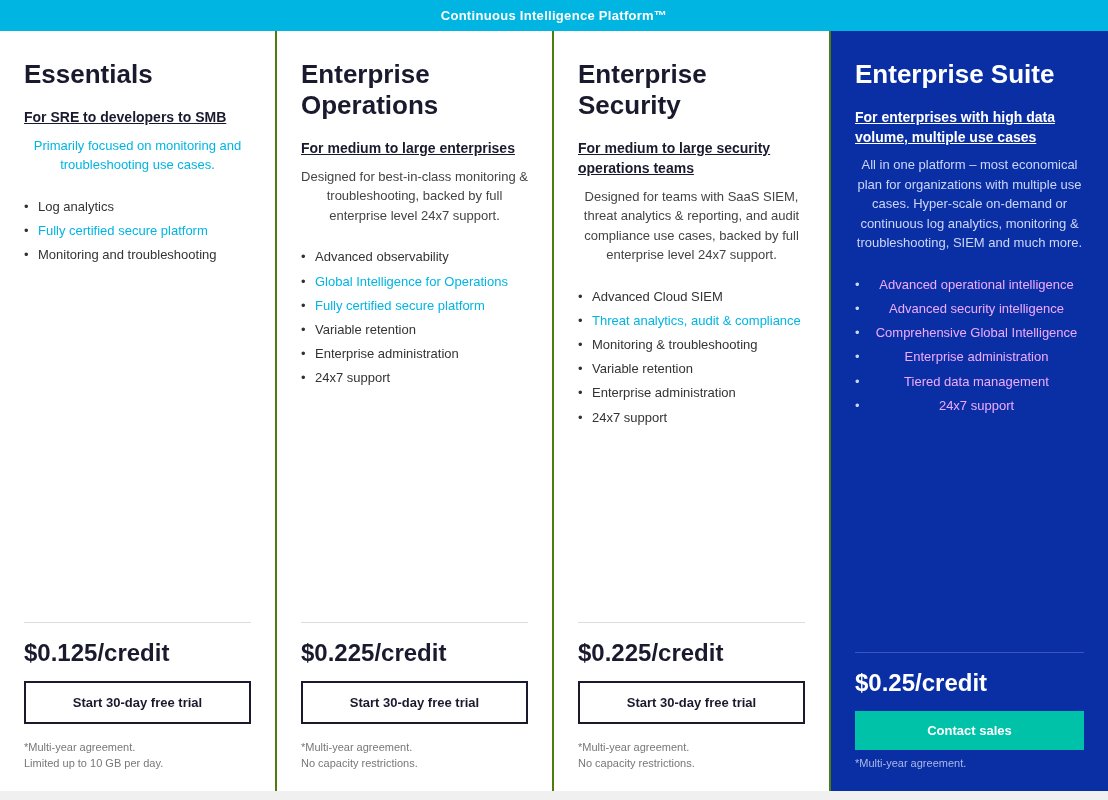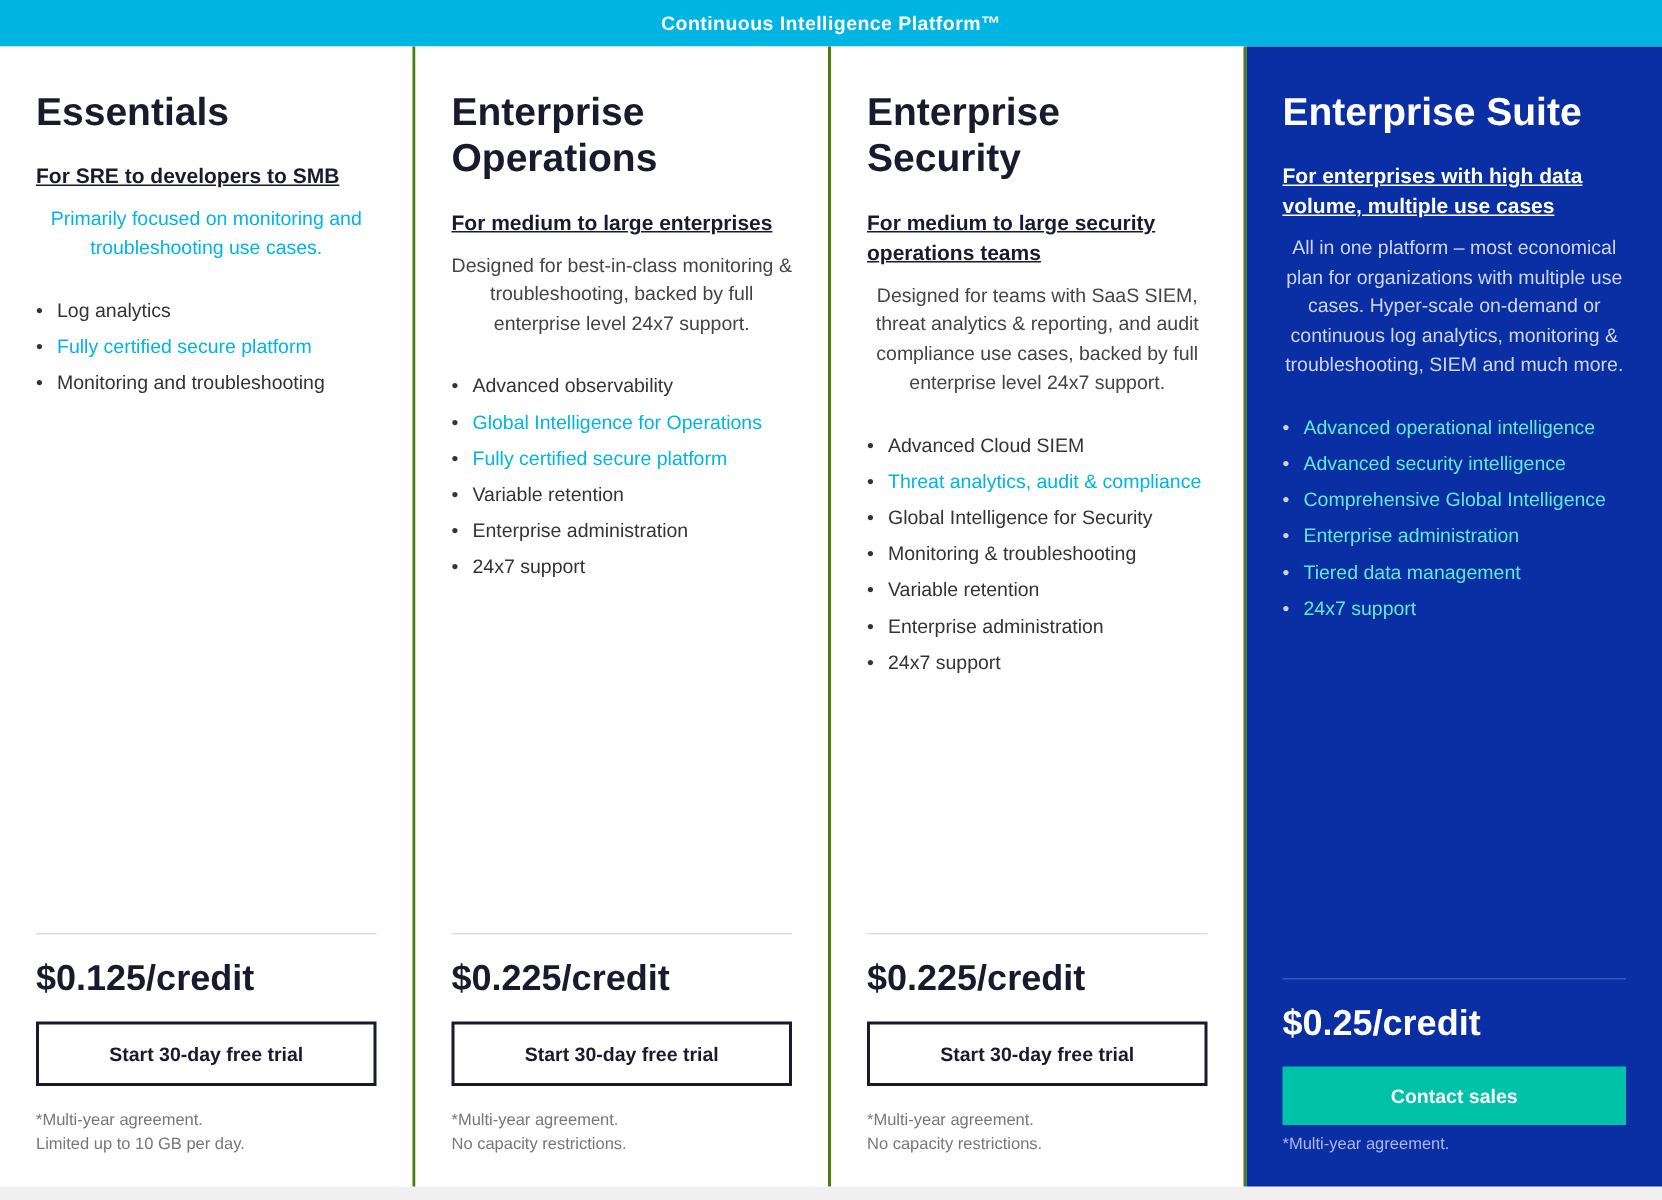--- a/index.html
+++ b/index.html
@@ -88,21 +88,22 @@
       position: relative;
       line-height: 1.4;
     }
     .features-list li::before {
       content: "•";
       position: absolute;
       left: 0;
       color: #333;
     }
     .plan-col:last-child .features-list li {
-      color: #5eead4;
+      color: #f0abfc;
+      text-align: center;
     }
     .plan-col:last-child .features-list li::before {
       color: #ccd6f6;
     }
     .feature-highlight {
       color: #00b5e2 !important;
     }
     .divider {
       border: none;
       border-top: 1px solid #ddd;
@@ -202,21 +203,20 @@
         <div class="footnote" style="white-space: pre-line;">*Multi-year agreement.
 No capacity restrictions.</div>
       </div>
       <div class="plan-col">
         <div class="plan-title">Enterprise Security</div>
         <div class="plan-subtitle">For medium to large security operations teams</div>
         <div class="plan-description">Designed for teams with SaaS SIEM, threat analytics &amp; reporting, and audit compliance use cases, backed by full enterprise level 24x7 support.</div>
         <ul class="features-list">
           <li>Advanced Cloud SIEM</li>
           <li class="feature-highlight">Threat analytics, audit &amp; compliance</li>
-          <li>Global Intelligence for Security</li>
           <li>Monitoring &amp; troubleshooting</li>
           <li>Variable retention</li>
           <li>Enterprise administration</li>
           <li>24x7 support</li>
         </ul>
         <div class="spacer"></div>
         <hr class="divider">
         <div class="price">$0.225/credit</div>
         <button class="trial-btn">Start 30-day free trial</button>
         <div class="footnote" style="white-space: pre-line;">*Multi-year agreement.

